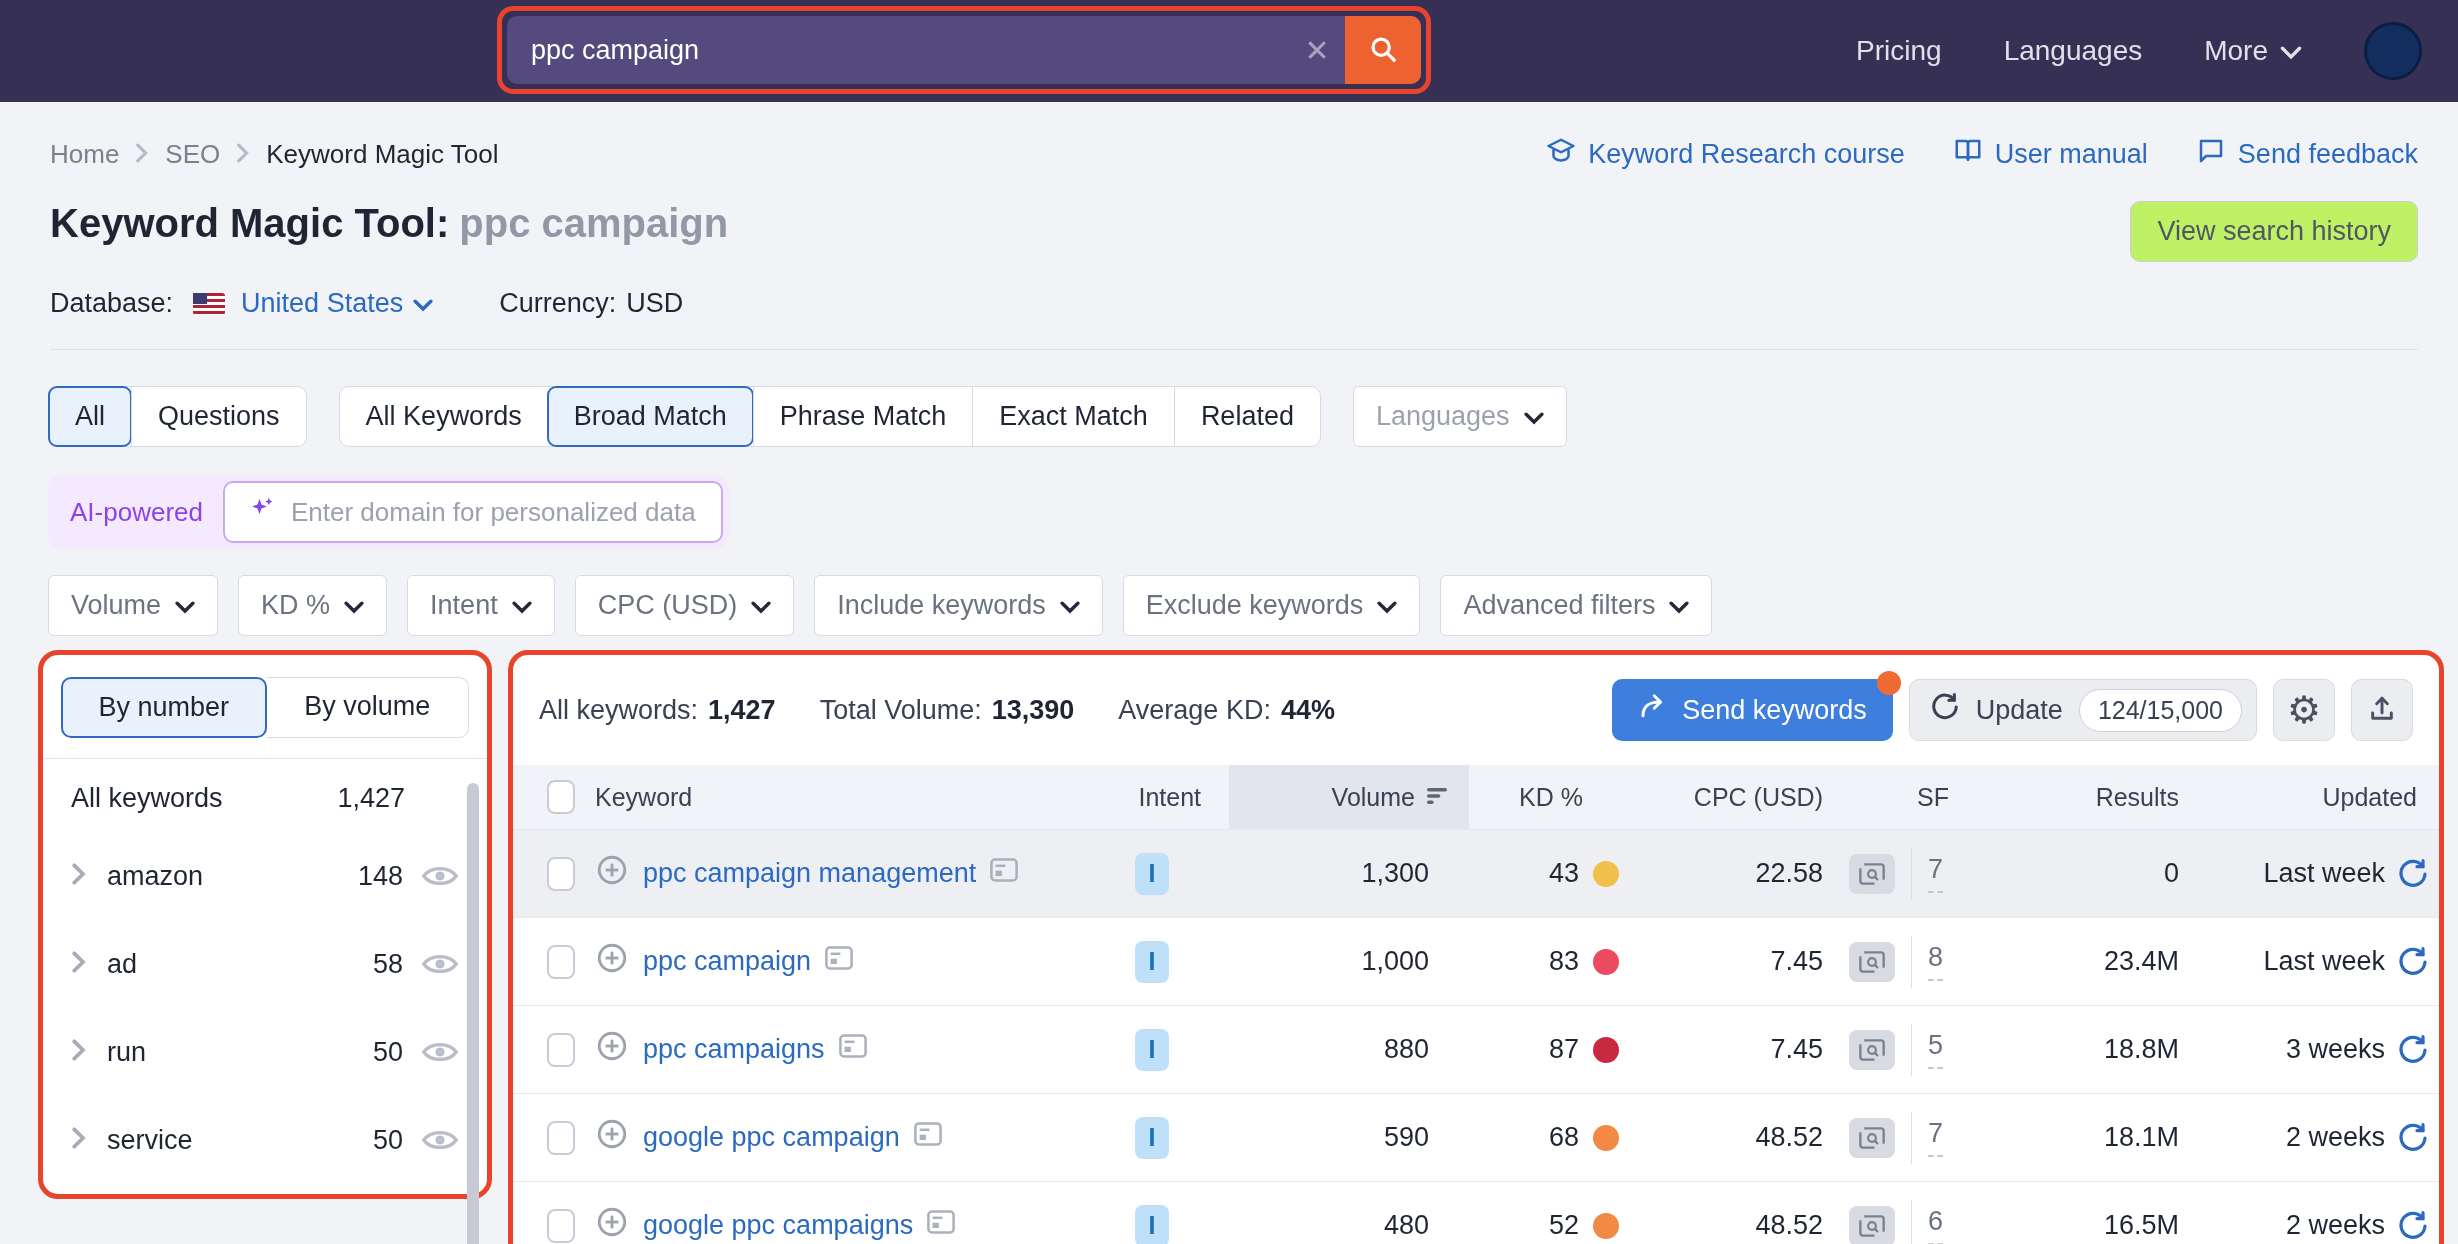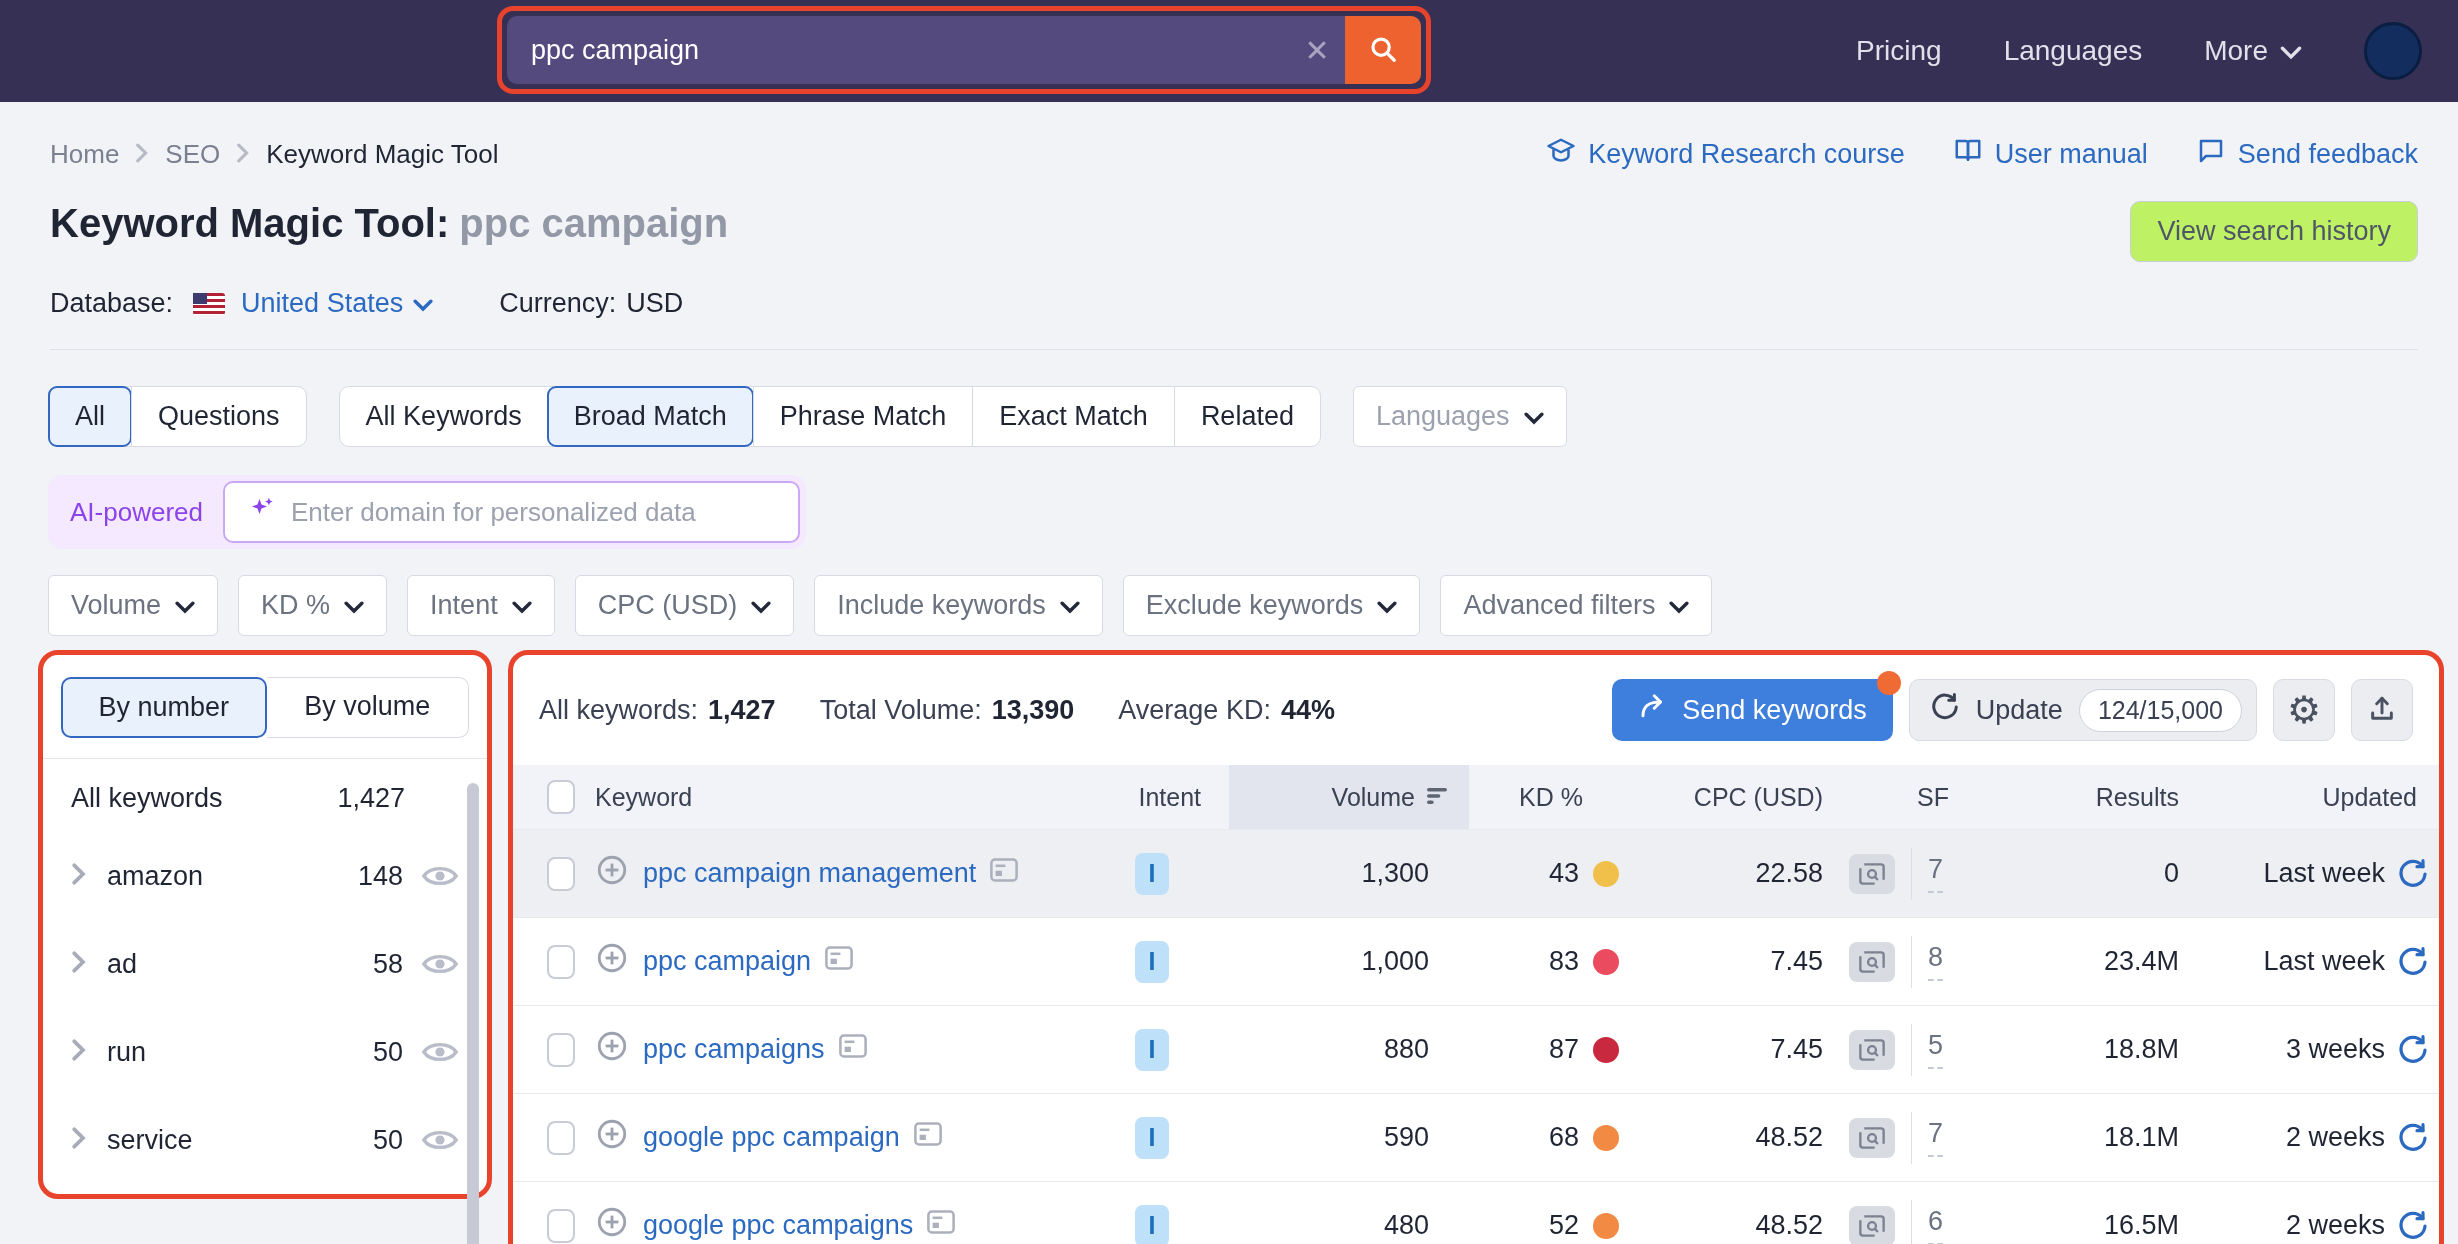--- a/index.html
+++ b/index.html
@@ -62,21 +62,21 @@
   
   .tabs-row{display:flex;align-items:center;gap:32px;padding:36px 0 0 48px;}
   .tab-group{display:flex;background:#fff;border:1px solid var(--border-gray);border-radius:10px;}
   .tab{padding:14px 26px;font-size:27px;color:var(--text-dark);cursor:pointer;border-left:1px solid var(--border-gray);white-space:nowrap;}
   .tab:first-child{border-left:none;}
   .tab.selected{background:var(--selected-blue-bg);border:2px solid var(--selected-blue-border);border-radius:9px;margin:-1px;padding:13px 25px;}
   .dropdown{display:flex;align-items:center;gap:14px;background:#fff;border:1px solid var(--border-gray);border-radius:6px;padding:14px 22px;font-size:27px;color:#6b7280;cursor:pointer;white-space:nowrap;}
   .ai-row{padding:28px 0 0 48px;}
   .ai-pill{display:inline-flex;align-items:center;background:var(--ai-bg);border-radius:14px;padding:6px 6px 6px 22px;gap:20px;}
   .ai-badge{color:var(--ai-purple);font-size:26px;}
-  .ai-input-wrap{display:flex;align-items:center;gap:14px;background:#fff;border:2px solid var(--ai-border);border-radius:10px;height:62px;padding:0 22px;width:577px;}
+  .ai-input-wrap{display:flex;align-items:center;gap:14px;background:#fff;border:2px solid var(--ai-border);border-radius:10px;height:62px;padding:0 22px;width:500px;}
   .ai-input{border:none;outline:none;font-size:26px;flex:1;color:var(--text-dark);}
   .ai-input::placeholder{color:#9ba1ae;}
   .filters-row{display:flex;gap:20px;padding:26px 0 0 48px;}
 
   
   .content{display:flex;gap:16px;padding:14px 14px 0 38px;align-items:flex-start;}
   .annotation{border:5px solid var(--annotation-red);border-radius:20px;background:#fff;}
   .sidebar{width:444px;padding:22px 18px 10px 18px;position:relative;}
   .seg-toggle{display:flex;}
   .seg{flex:1;text-align:center;font-size:27px;padding:13px 13px;cursor:pointer;background:#fff;border:1px solid var(--border-gray);color:var(--text-dark);}

